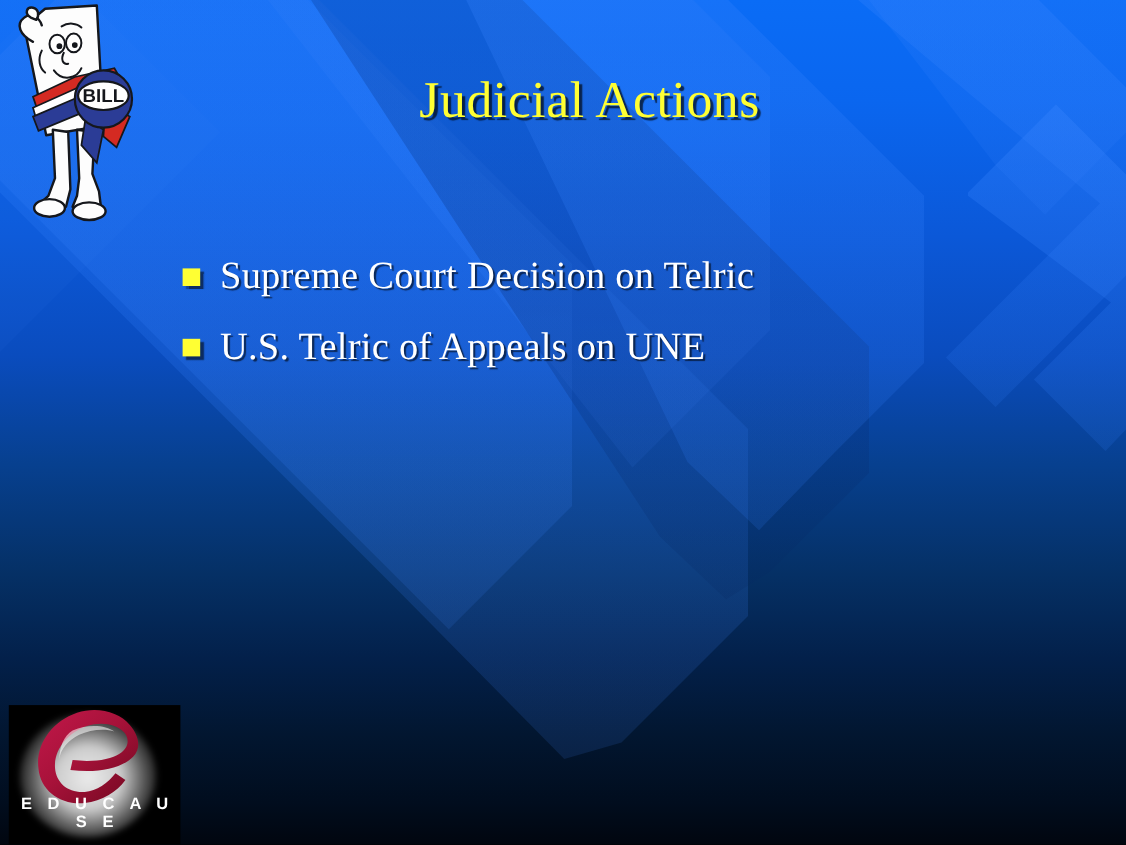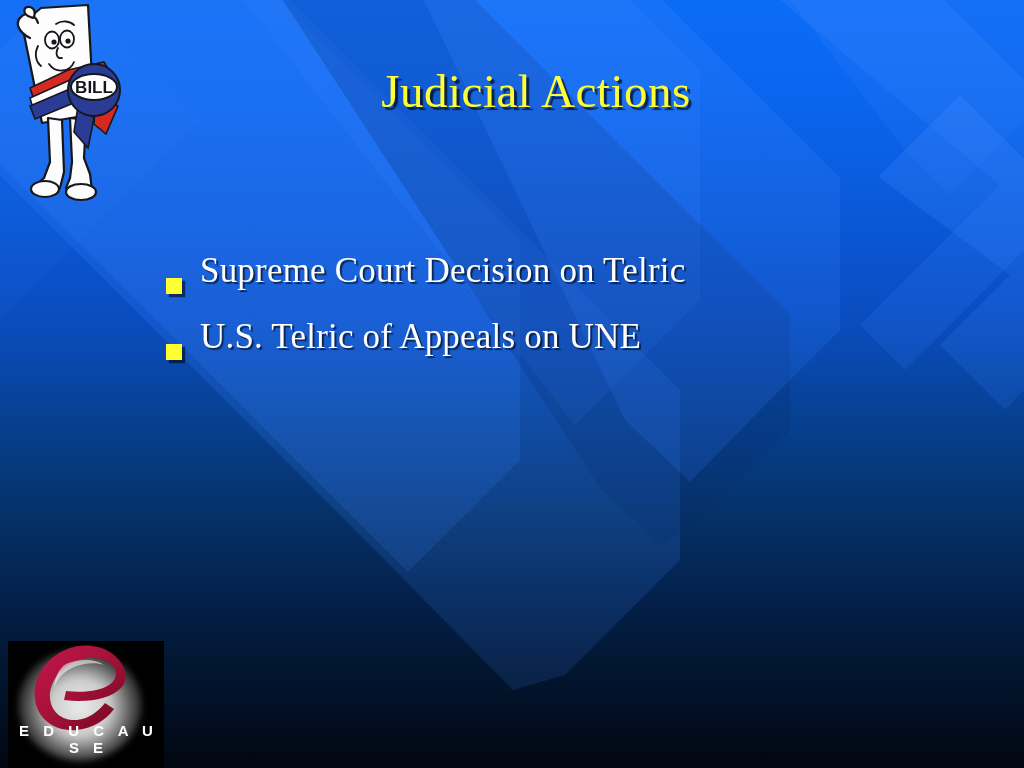--- a/index.html
+++ b/index.html
@@ -55,23 +55,22 @@
 
   
   #bullets {
     position: absolute;
     left: 166px;
     top: 228px;
     width: 800px;
   }
   .bullet-row {
     display: flex;
-    align-items: flex-end;
+    align-items: flex-start;
     margin-bottom: 18px;
-    margin-top: 20px;
   }
   .bullet-marker {
     flex: 0 0 auto;
     width: 16px;
     height: 16px;
     margin-top: 16px;
     margin-right: 18px;
     background: #ffff33;
     box-shadow: 3px 3px 1px rgba(0,0,0,0.55);
   }

